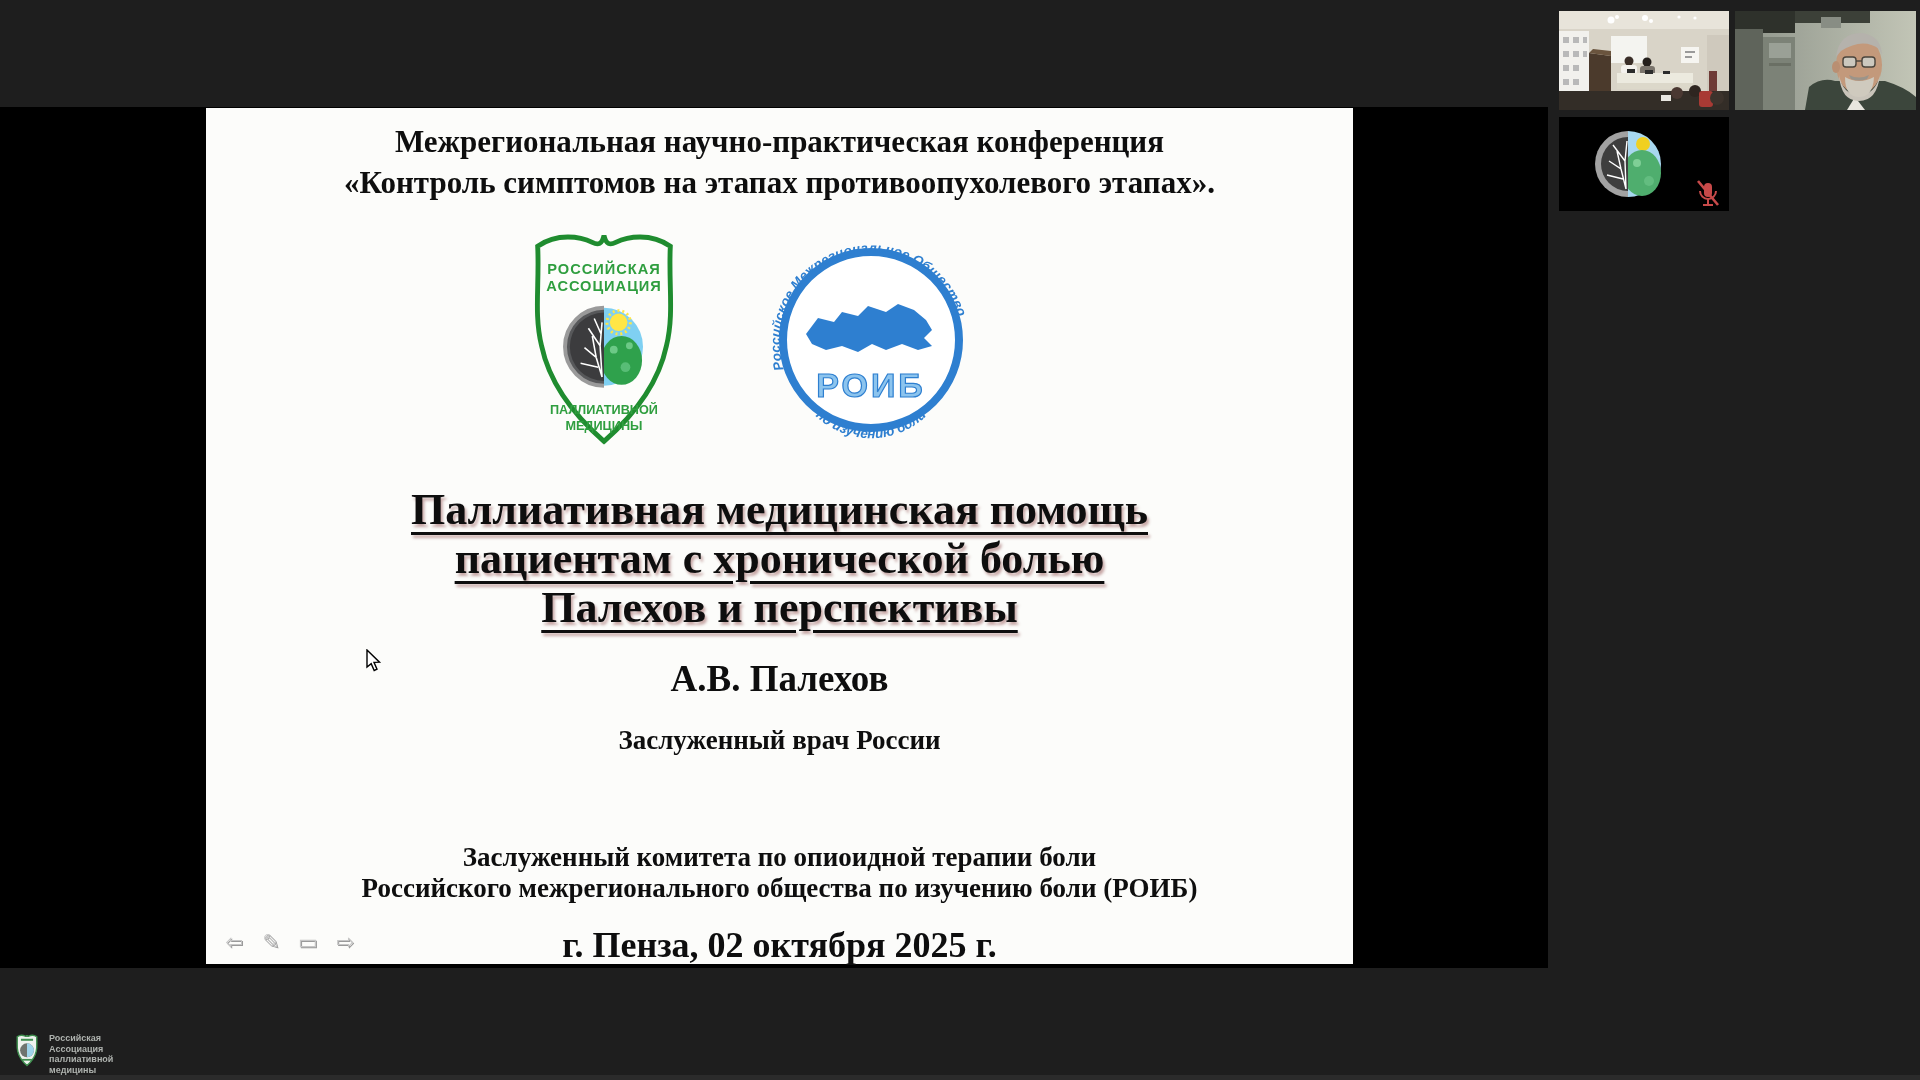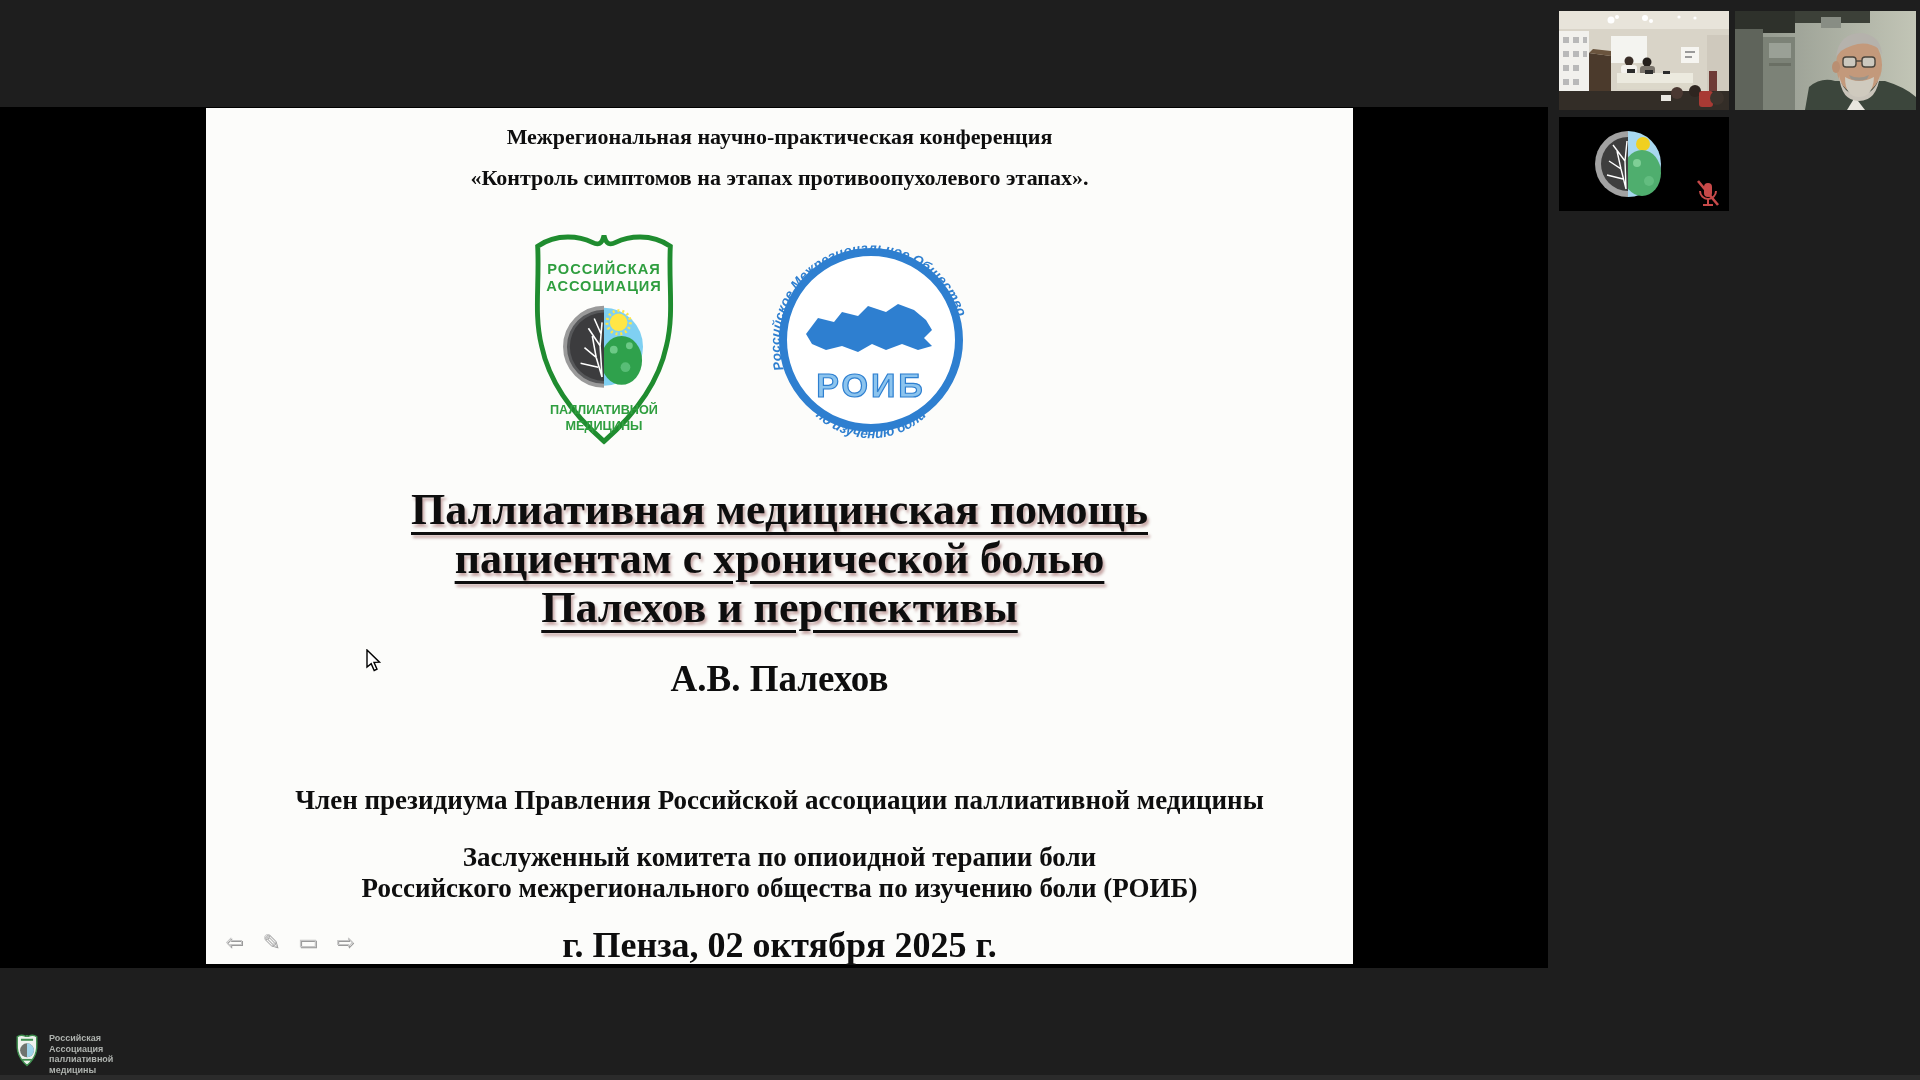--- a/index.html
+++ b/index.html
@@ -3,21 +3,21 @@
 <meta charset="utf-8">
 <style>
   html,body{margin:0;padding:0;background:#141414;}
   .stage{position:relative;width:1920px;height:1080px;background:#1e1e1e;overflow:hidden;
          font-family:"Liberation Serif", serif;}
   
   .screen-share{position:absolute;left:0px;top:107px;width:1548px;height:861px;background:#000;}
   
   .slide{position:absolute;left:206px;top:108px;width:1147px;height:856px;background:#fcfcfa;}
   .slide .line{position:absolute;left:0;right:0;text-align:center;color:#0e0e0e;font-weight:bold;white-space:nowrap;}
-  .hdr{font-size:22px;}
+  .hdr{font-size:31px;}
   .red-title{font-size:44px;color:#9e1c1c;text-decoration:underline;text-decoration-thickness:3px;
              text-underline-offset:8px;text-shadow:2px 3px 3px rgba(110,25,25,.38);}
   .author{font-size:37px;}
   .cred{font-size:27px;}
   .date-red{font-size:36px;color:#b21c1c;}
   .logo-row{position:absolute;left:0;right:0;top:112px;display:flex;justify-content:center;
             align-items:flex-start;gap:62px;transform:translateX(-20px);}
   .nav-icons{position:absolute;left:16px;top:822px;display:flex;gap:13px;color:#c6c6c6;
              font-family:"DejaVu Sans",sans-serif;font-size:21px;line-height:24px;}
   .nav-icons span{display:block;width:24px;text-align:center;text-shadow:1px 1px 0 #9a9a9a;cursor:default;}
@@ -95,21 +95,21 @@
                  L178 104 L186 112 L172 116 L156 110 L140 116 L126 110 L112 118 L96 112 L80 116 L66 110 Z" fill="#2e7fd0"></path>
         <text x="125" y="163" text-anchor="middle" font-size="34" font-weight="bold" fill="#8cc4ee" stroke="#2e7fd0" stroke-width="1.2" letter-spacing="3">РОИБ</text>
       </svg>
     </div>
 
     <div class="line red-title" style="top:376px">Паллиативная медицинская помощь</div>
     <div class="line red-title" style="top:425px">пациентам с хронической болью</div>
     <div class="line red-title" style="top:474px">Палехов и перспективы</div>
 
     <div class="line author" style="top:549px">А.В. Палехов</div>
-    <div class="line cred" style="top:677px">Член президиума Правления Российской ассоциации паллиативной медицины</div>
+    <div class="line cred" style="top:617px">Заслуженный врач России</div>
     <div class="line cred" style="top:734px">Заслуженный комитета по опиоидной терапии боли</div>
     <div class="line cred" style="top:765px">Российского межрегионального общества по изучению боли (РОИБ)</div>
     <div class="line date-red" style="top:816px">г. Пенза, 02 октября 2025 г.</div>
 
     <div class="nav-icons">
       <span>⇦</span>
       <span>✎</span>
       <span>▭</span>
       <span>⇨</span>
     </div>

